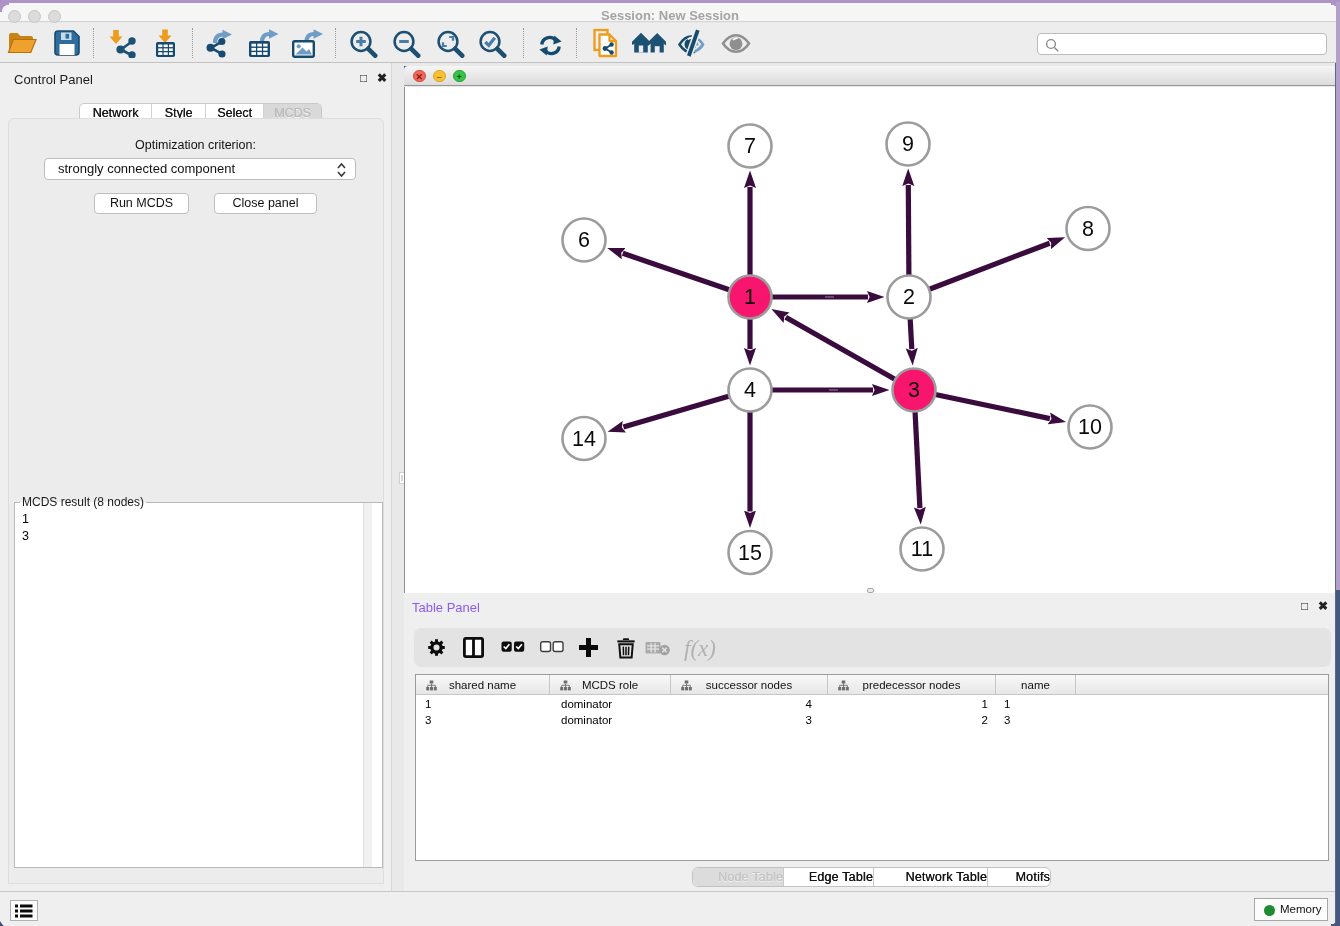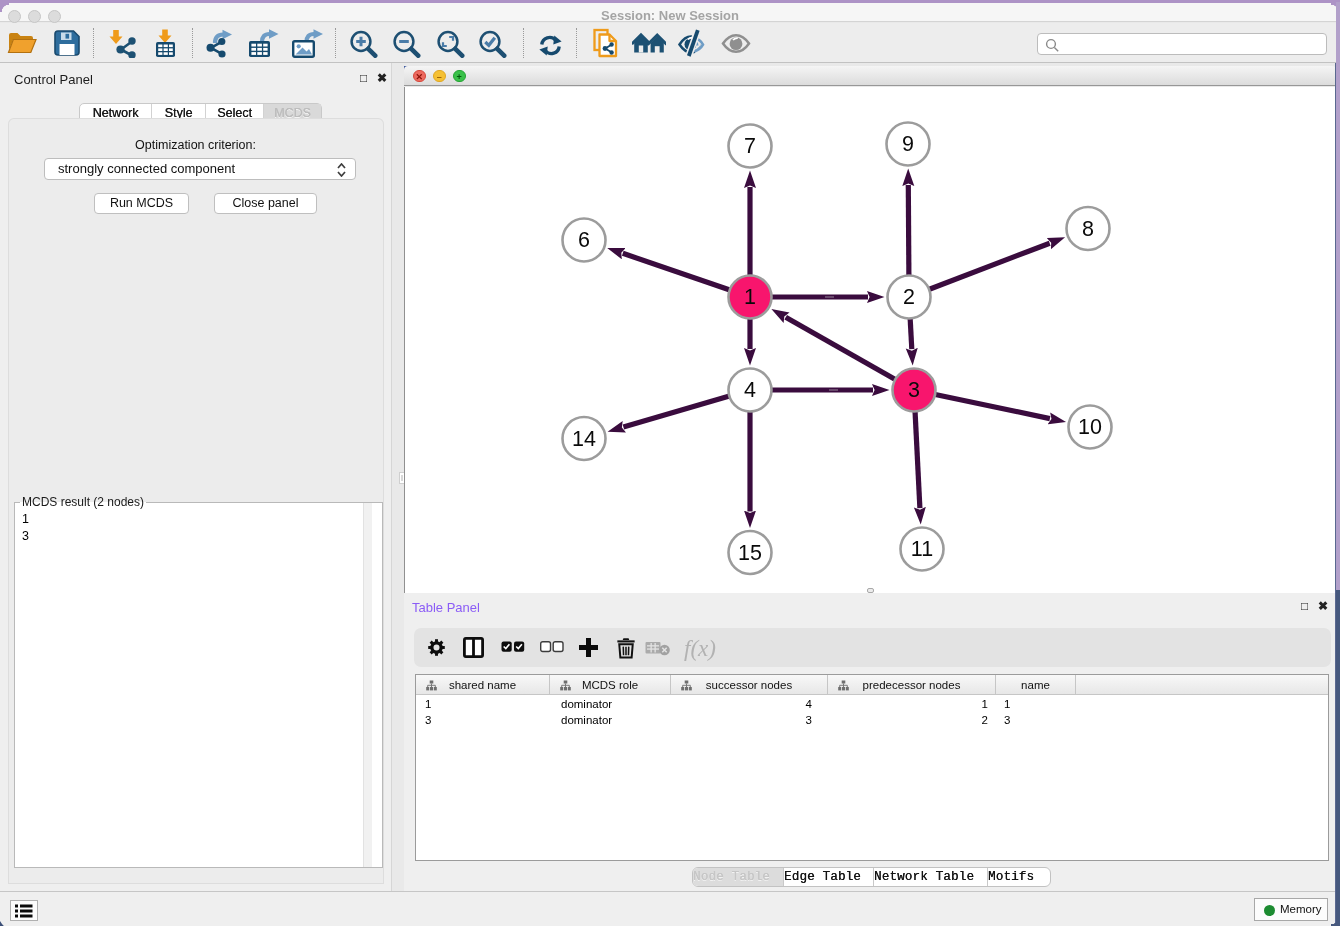--- a/index.html
+++ b/index.html
@@ -42,21 +42,21 @@
 
 #tpanel { left:404px; top:593px; width:932px; height:298px; background:#efefef; }
 #tpanel .phead { position:absolute; left:8px; top:7px; font-size:13px; color:#8b5cf6; }
 #ttoolbar { position:absolute; left:10px; top:35px; width:917px; height:39px; background:#e3e3e3; border-radius:7px; }
 #ttable { position:absolute; left:11px; top:81px; width:914px; height:187px; background:#fff; border:1px solid #9b9b9b; }
 #thead { position:absolute; left:0; top:0; width:912px; height:20px; background:linear-gradient(#f8f8f8,#e7e7e7); border-bottom:1px solid #c6c6c6; font-size:11.5px; color:#111; }
 .hcol { position:absolute; top:0; height:20px; border-right:1px solid #c6c6c6; text-align:center; line-height:20px; }
 .hicon { position:absolute; top:4.5px; }
 .trow { position:absolute; font-size:11.5px; color:#000; height:16px; line-height:16px; }
 #ttabs { position:absolute; left:288px; top:274px; height:20px; display:flex; background:#fff; border:1px solid #c2c2c2; border-radius:6px; font-size:12.5px; color:#141414; text-shadow:0.3px 0 0 #141414; overflow:hidden; }
-#ttabs .tab { text-align:left; line-height:18px; border-right:1px solid #c9c9c9; letter-spacing:0.2px;font-family:Liberation Mono, monospace; }
+#ttabs .tab { text-align:right; line-height:18px; border-right:1px solid #c9c9c9; letter-spacing:0.2px; }
 
 #statusbar { left:0; top:891px; width:1340px; height:35px; background:#efefef; border-top:1px solid #c6c6c6; }
 #listbtn { position:absolute; left:10px; top:8px; width:28px; height:21px; background:#fcfcfc; border:1px solid #b0b0b0; }
 #membtn { position:absolute; left:1254px; top:6px; width:74px; height:23px; background:#fcfcfc; border:1px solid #a8a8a8; font-size:11.5px; color:#111; }
 
 #rstrip1 { left:1335px; top:63px; width:1px; height:863px; background:#5a6890; }
 #rstrip1b { position:absolute; left:1336px; top:2px; width:4px; height:588px; background:#b2a0ca; }
 #rstrip2 { left:1336px; top:590px; width:4px; height:336px; background:#46587e; }
 #tlcorner { position:absolute; left:0; top:2.5px; width:9px; height:9px; background:radial-gradient(circle at 100% 100%, rgba(0,0,0,0) 0 7px, #ad93c6 7.5px); }
 #trcorner { position:absolute; left:1331px; top:2.5px; width:9px; height:9px; background:radial-gradient(circle at 0% 100%, rgba(0,0,0,0) 0 7px, #ad93c6 7.5px); }
@@ -232,21 +232,21 @@
     <div id="optlabel">Optimization criterion:</div>
     <div id="dropdown">strongly connected component
       <svg style="position:absolute; right:8px; top:3.5px;" width="11" height="14" viewBox="0 0 11 14">
         <path d="M2 5 L5.5 1 L9 5" stroke="#3e3e3e" stroke-width="1.7" fill="none"></path>
         <path d="M2 9 L5.5 13 L9 9" stroke="#3e3e3e" stroke-width="1.7" fill="none"></path>
       </svg>
     </div>
     <div class="btn" style="left:94px; width:95px;">Run MCDS</div>
     <div class="btn" style="left:203px; width:103px;margin-left:11px;">Close panel</div>
     <div id="fieldset"></div>
-    <div id="fslabel">MCDS result (2 nodes)</div>
+    <div id="fslabel">MCDS result (8 nodes)</div>
     <div id="fscontent">1<br>3</div>
     <div id="fsscroll"></div>
   </div>
   <div id="divgrip" class="abs">
       <i></i>
     </div>
   <div id="netwin" class="abs">
     <svg style="position:absolute;left:0;top:0;" width="7" height="7" viewBox="0 0 7 7">
         <path d="M0 0 L7 0 L0 7 Z" fill="#3f5a9e"></path>
       </svg>

